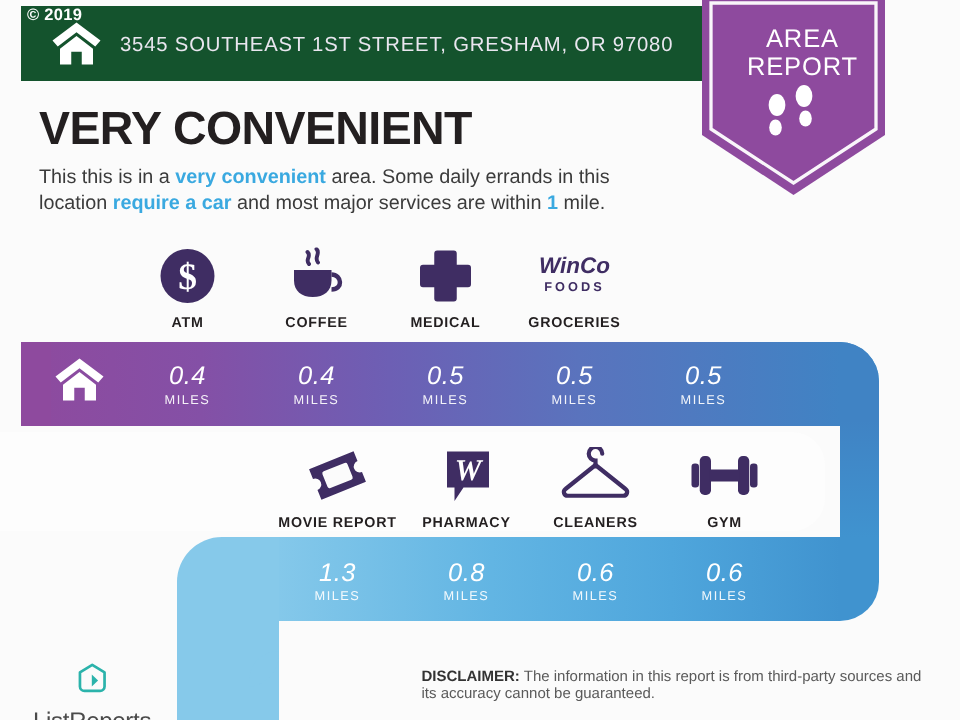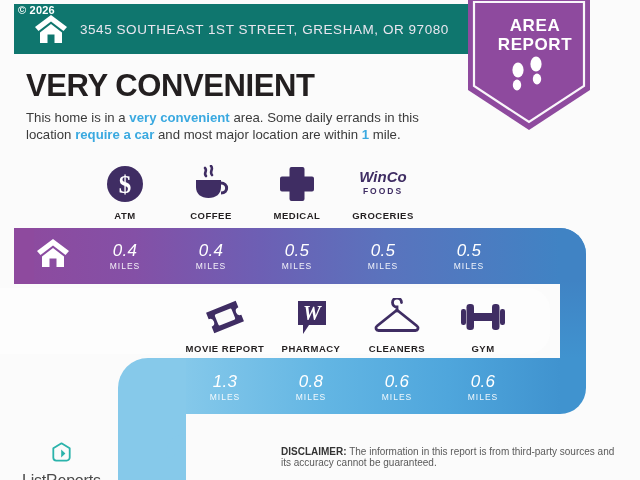--- a/index.html
+++ b/index.html
@@ -9,21 +9,21 @@
     background: #fafafa;
     position: relative;
     overflow: hidden;
   }
   #page { position: relative; width: 640px; height: 480px; background: #fbfbfb; }
 
   
   .header-bar {
     position: absolute; left: 14px; top: 4px;
     width: 456px; height: 50px;
-    background: #0f766e;
+    background: #14532d;
     display: flex; align-items: center;
   }
   .copyright {
     position: absolute; left: 18px; top: 4px;
     color: #ffffff; font-size: 11px; font-weight: bold;
     letter-spacing: .2px; z-index: 6;
   }
   .home-badge { margin-left: 16px; width: 42px; height: 42px; display:flex; align-items:center; justify-content:center; }
   .addr {
     color: #e9e6ef; font-size: 13.5px; letter-spacing: .55px;
@@ -31,21 +31,21 @@
   }
 
   
   .shield {
     position: absolute; left: 468px; top: -6px;
     width: 122px; height: 140px; z-index: 8;
   }
   .shield-txt {
     position: absolute; left: 0; top: 22px; width: 118px;
     text-align: center; color: #fff; font-size: 17px;
-    font-weight: bold; letter-spacing: .6px; line-height: 19px; padding-left: 16px;
+    font-weight: normal; letter-spacing: .6px; line-height: 19px; padding-left: 16px;
   }
 
   
   .title {
     position: absolute; left: 26px; top: 68px;
     font-size: 31px; font-weight: bold; color: #231f20;
     letter-spacing: -.4px;
   }
   .subtitle {
     position: absolute; left: 26px; top: 110px; width: 420px;
@@ -186,42 +186,42 @@
 
   <div class="header-bar">
     <span class="home-badge">
       <svg width="34" height="30" viewBox="0 0 34 30" aria-hidden="true">
         <path d="M17 1 L33 13 L29.5 17 L17 7.5 L4.5 17 L1 13 Z" fill="#ffffff"></path>
         <path d="M17 10 L28 18.5 L28 29 L20.5 29 L20.5 20.5 L13.5 20.5 L13.5 29 L6 29 L6 18.5 Z" fill="#ffffff"></path>
       </svg>
     </span>
     <span class="addr">3545 SOUTHEAST 1ST STREET, GRESHAM, OR 97080</span>
   </div>
-  <div class="copyright">© 2026</div>
+  <div class="copyright">© 2019</div>
 
   <div class="shield">
     <svg width="122" height="140" viewBox="0 0 122 140" aria-hidden="true">
       <path d="M0 0 H122 V96 L61 136 L0 96 Z" fill="#8e4a9e"></path>
       <path d="M6 8 H116 V92 L61 128 L6 92 Z" fill="none" stroke="#ffffff" stroke-width="2.2" opacity=".95"></path>
       <g fill="#ffffff">
         <ellipse cx="50" cy="76" rx="5.6" ry="7.4"></ellipse>
         <ellipse cx="49" cy="91" rx="4.2" ry="5.4"></ellipse>
         <ellipse cx="68" cy="70" rx="5.6" ry="7.4"></ellipse>
         <ellipse cx="69" cy="85" rx="4.2" ry="5.4"></ellipse>
       </g>
     </svg>
     <div class="shield-txt">
       <div>AREA</div>
       <div>REPORT</div>
     </div>
   </div>
 
   <div class="title">VERY CONVENIENT</div>
   <div class="subtitle">
-    <span>This home is in a </span><span class="hl">very convenient</span><span> area. Some daily errands in this location </span><span class="hl">require a car</span><span> and most major location are within </span><span class="hl">1</span><span> mile.</span>
+    <span>This this is in a </span><span class="hl">very convenient</span><span> area. Some daily errands in this location </span><span class="hl">require a car</span><span> and most major services are within </span><span class="hl">1</span><span> mile.</span>
   </div>
 
   <div class="icon-row" id="icon-row-1">
     <div class="icon-cell">
       <div class="icon-art">
         <svg width="38" height="38" viewBox="0 0 38 38">
             <circle cx="19" cy="19" r="18" fill="#3f2d63"></circle>
           <text x="19" y="27.5" font-family="Liberation Serif, serif" font-size="25" font-weight="bold" fill="#fff" text-anchor="middle">$</text>
           </svg>
       </div>

